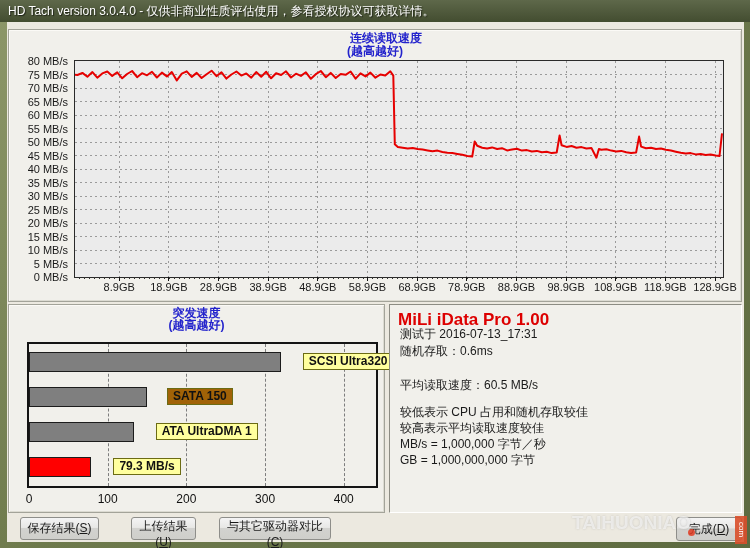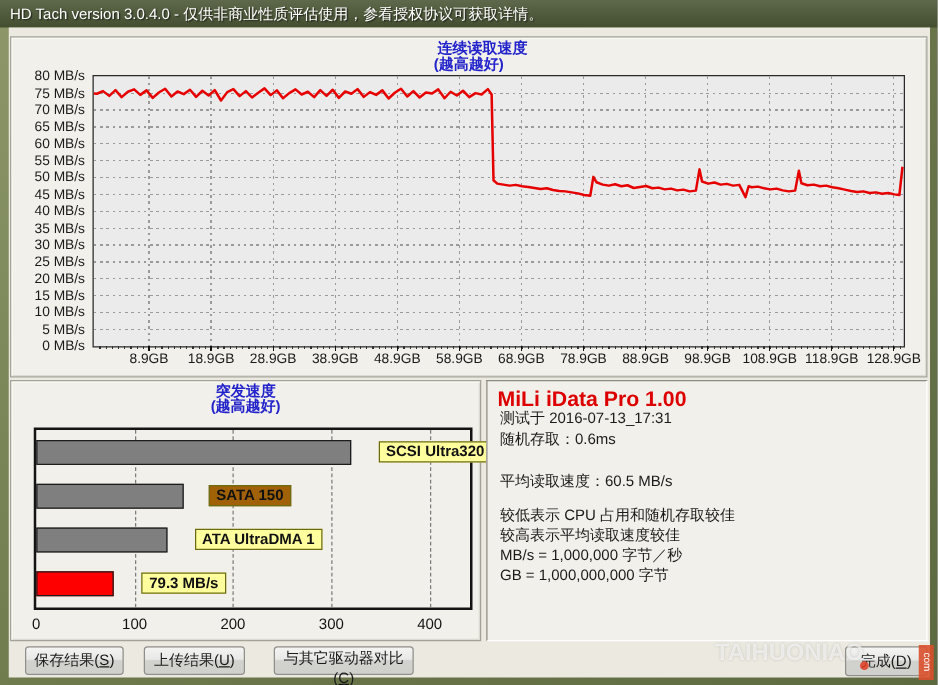--- a/index.html
+++ b/index.html
@@ -311,20 +311,20 @@
     <div class="info-line" style="top:21px">测试于 2016-07-13_17:31</div>
     <div class="info-line" style="top:38px">随机存取：0.6ms</div>
     <div class="info-line" style="top:72px">平均读取速度：60.5 MB/s</div>
     <div class="info-line" style="top:99px">较低表示 CPU 占用和随机存取较佳</div>
     <div class="info-line" style="top:115px">较高表示平均读取速度较佳</div>
     <div class="info-line" style="top:131px">MB/s = 1,000,000 字节／秒</div>
     <div class="info-line" style="top:147px">GB = 1,000,000,000 字节</div>
   </div>
 
   <button class="btn accel" style="left:20px;width:79px">保存结果(<u>S</u>)</button>
-  <button class="btn accel" style="left:115px;width:81px">上传结果(<u>U</u>)</button>
+  <button class="btn accel" style="left:131px;width:65px">上传结果(<u>U</u>)</button>
   <button class="btn accel" style="left:219px;width:112px">与其它驱动器对比(<u>C</u>)</button>
   <button class="btn accel" style="left:676px;width:66px;height:24px">完成(<u>D</u>)</button>
 
   <div class="watermark">TAIHUONIAO</div>
   <div class="wm-dot"></div>
   <div class="wm-com">com</div>
 </div>
 
 </body></html>

